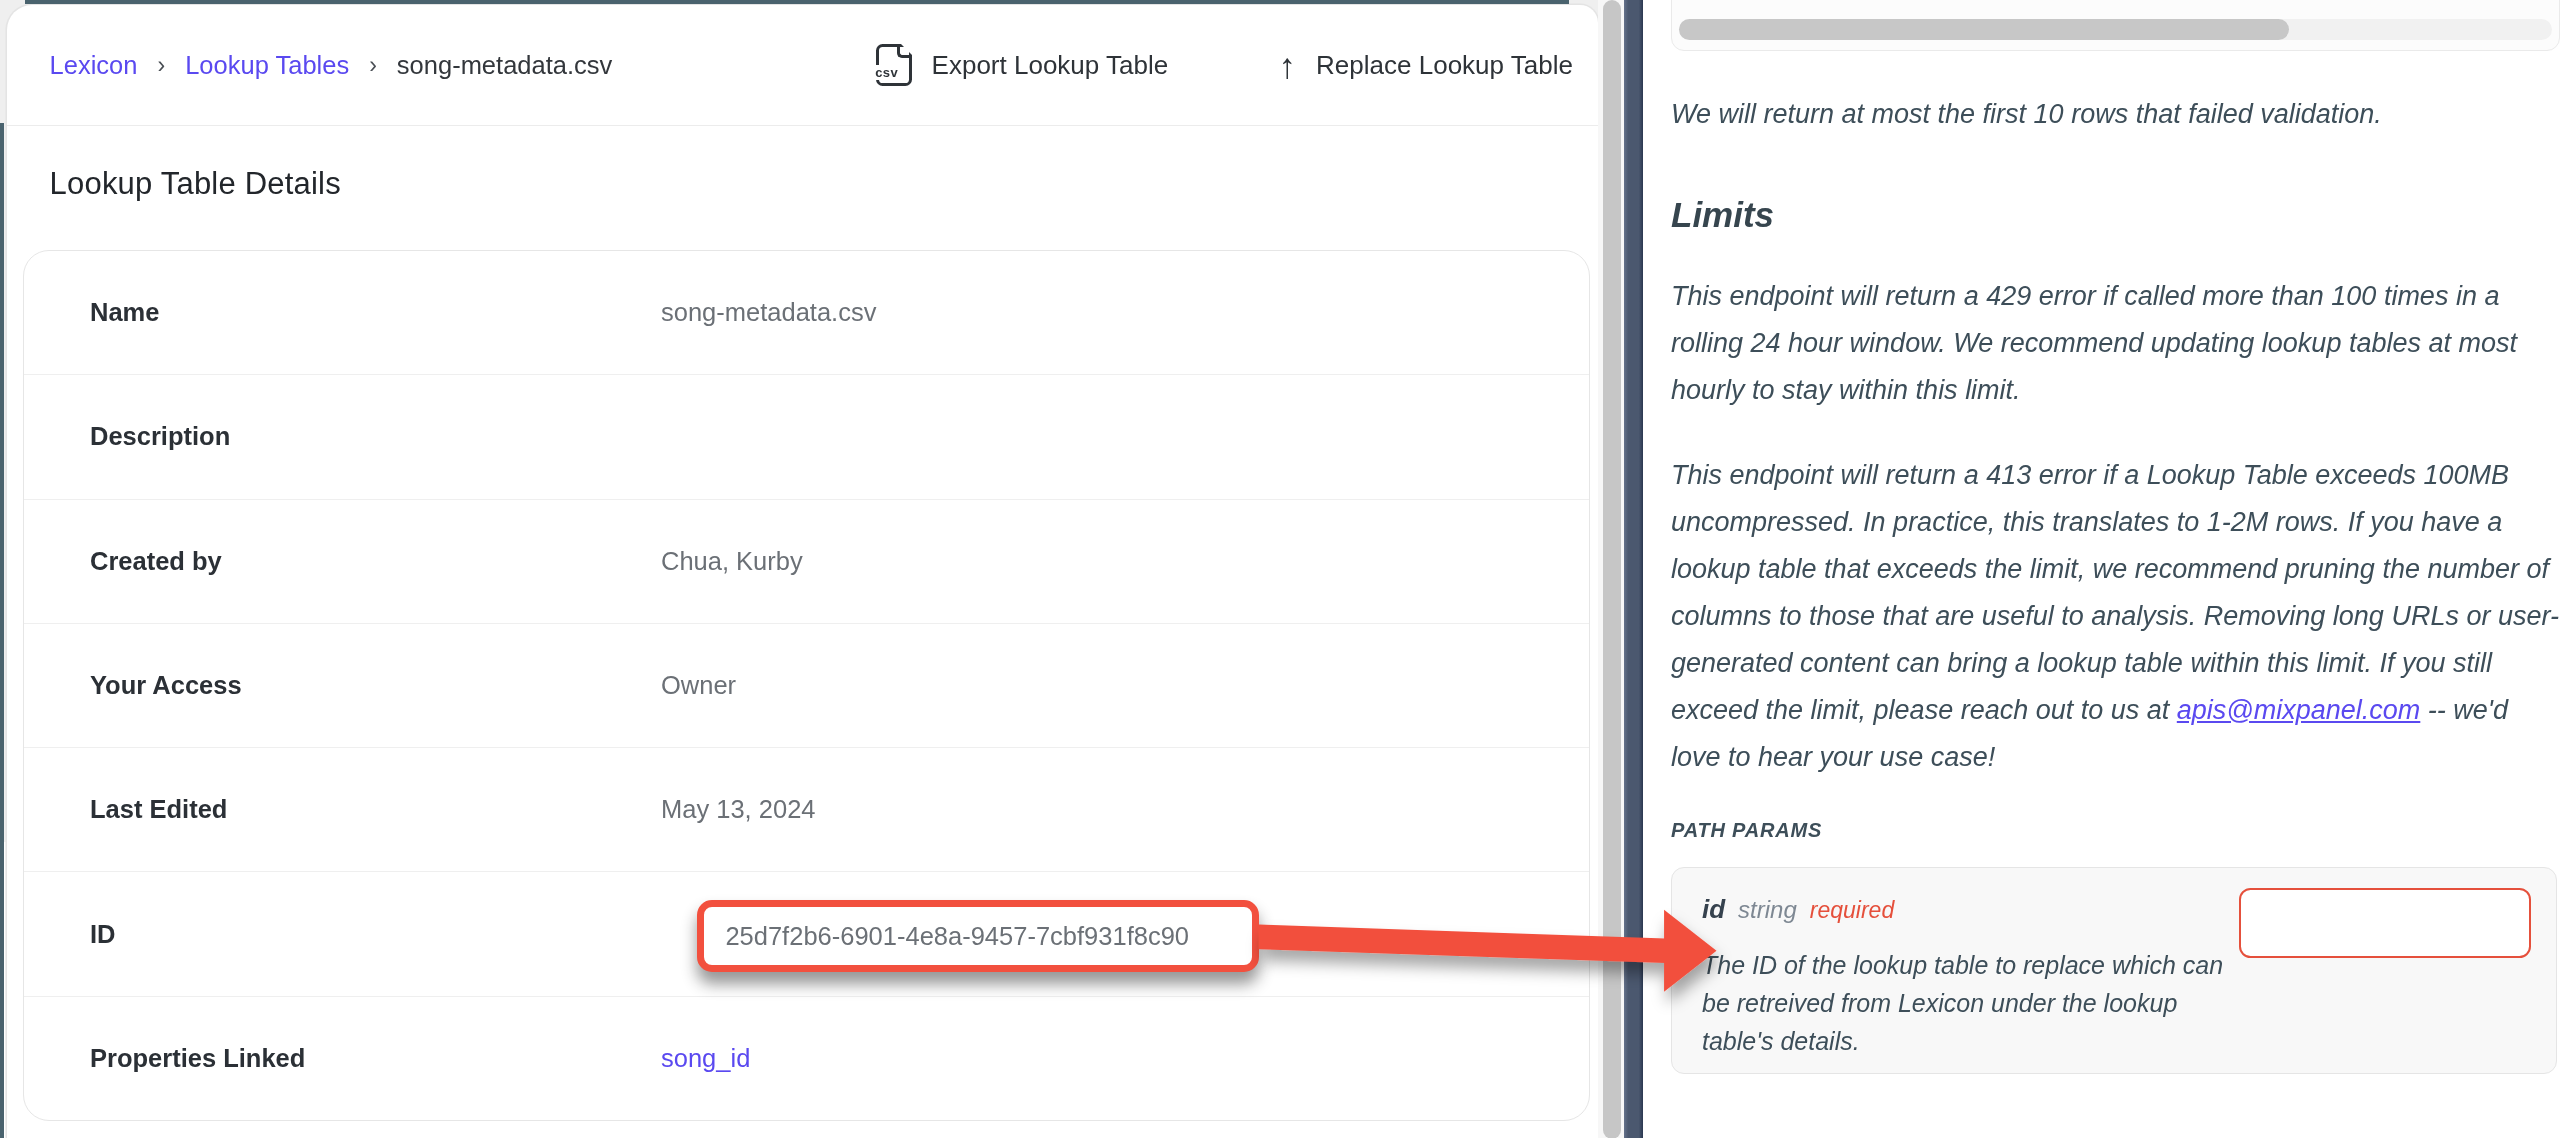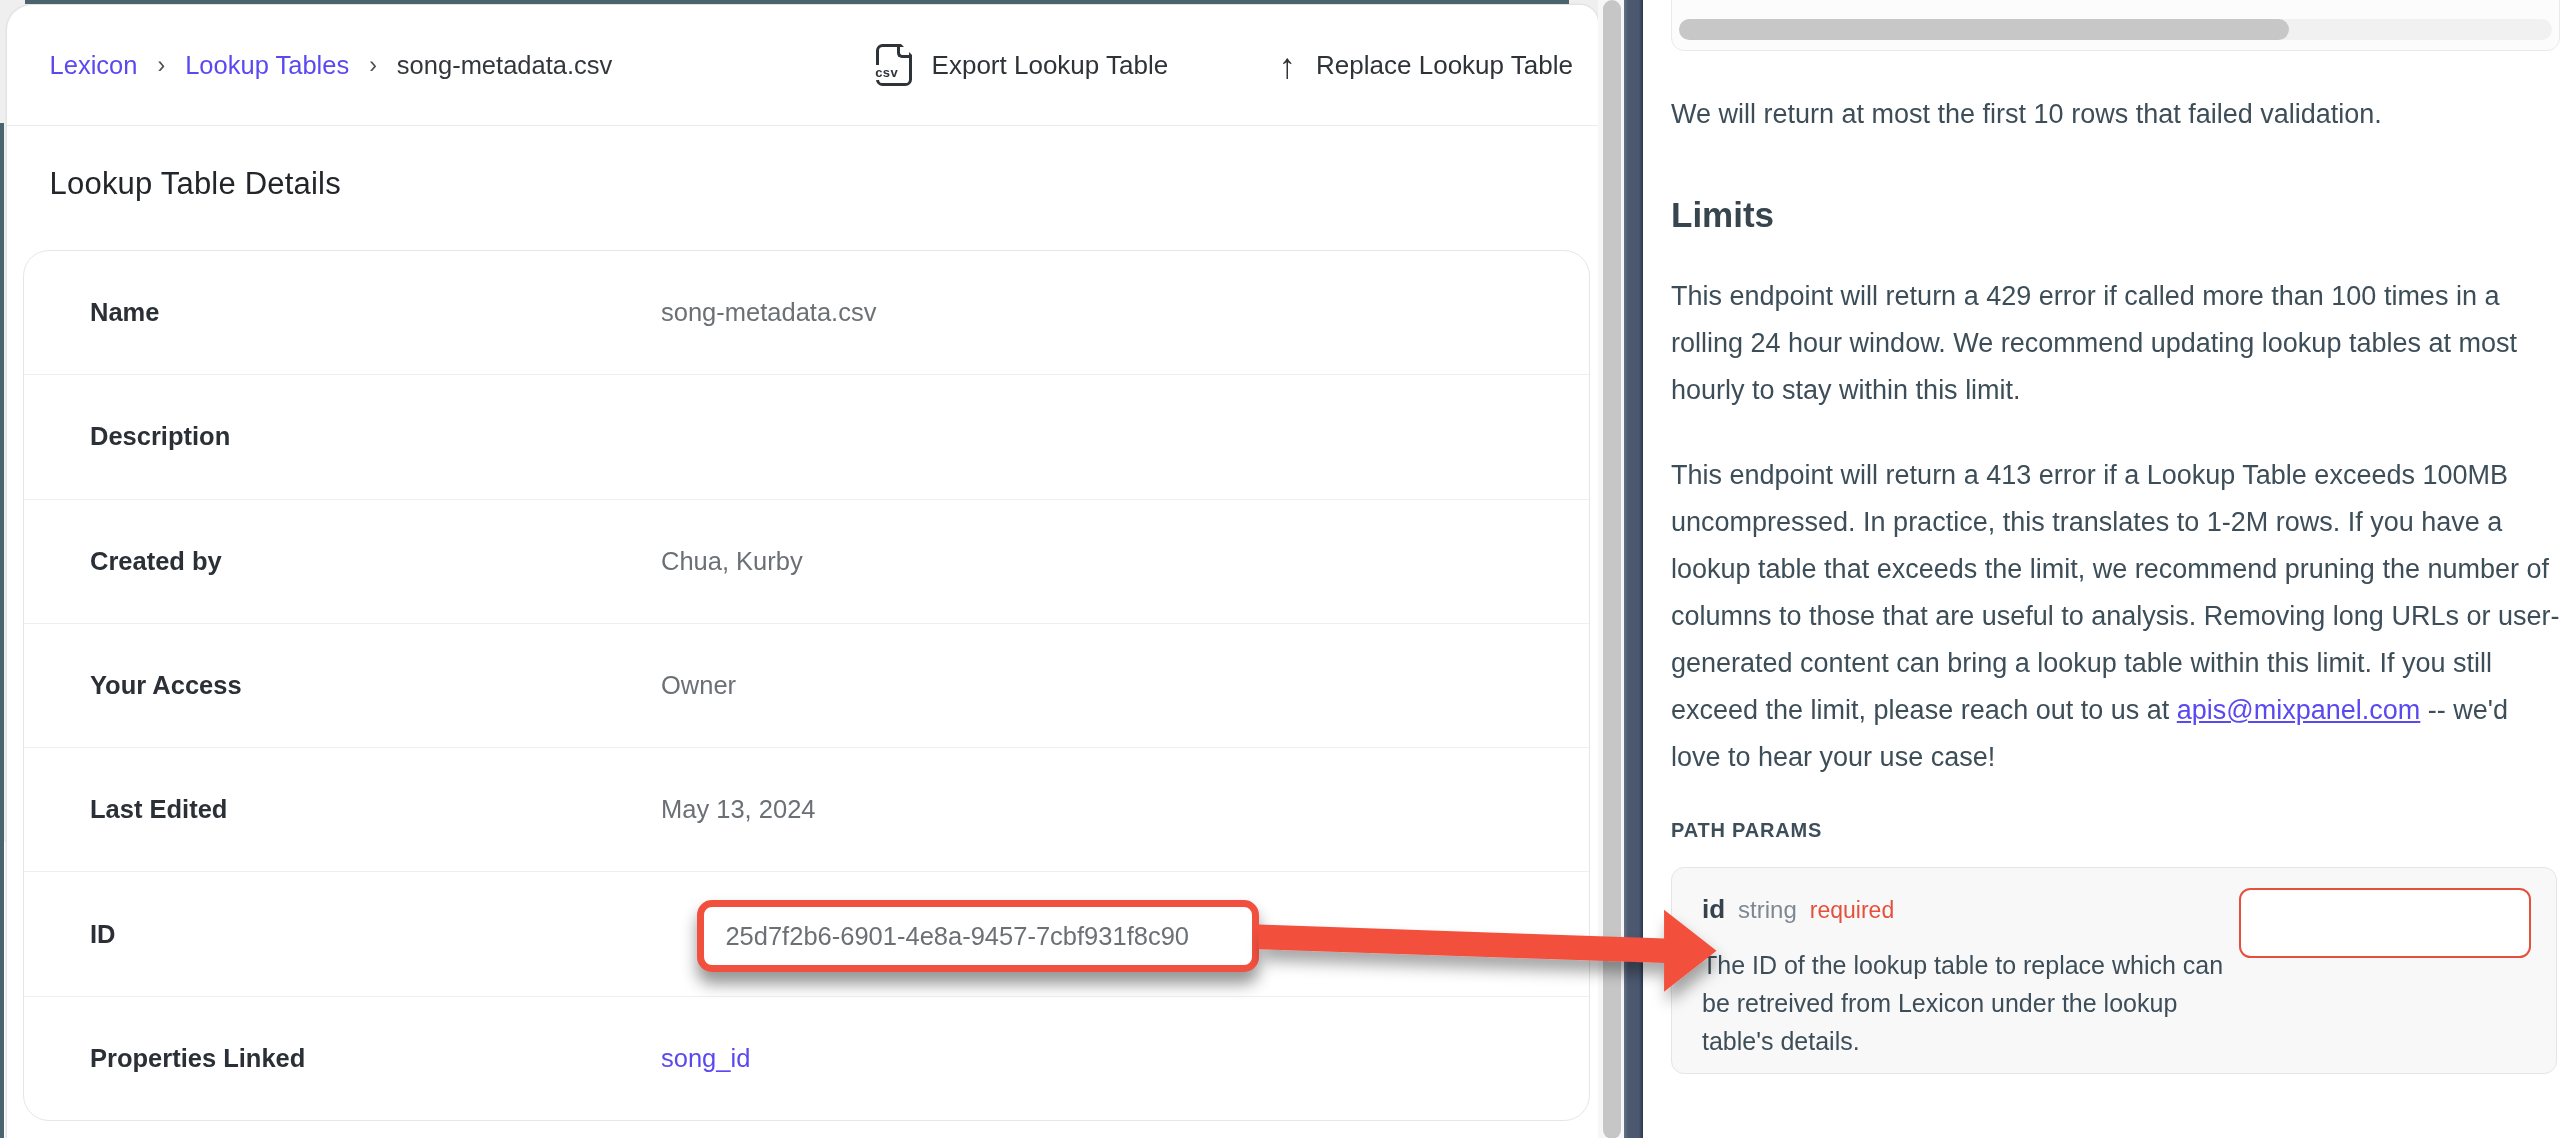--- a/index.html
+++ b/index.html
@@ -93,21 +93,21 @@
   .code-remnant {
     position:absolute; left:28px; top:-18px; width:887px; height:67px;
     background:#fcfcfc; border:1.6px solid #eaeaea; border-radius:0 0 13px 13px;
   }
   .h-track {
     position:absolute; left:6.6px; right:6.6px; bottom:10px; height:21.4px;
     background:#f1f1f1; border-radius:10.7px;
   }
   .h-thumb { position:absolute; left:0; top:0; width:610px; height:21.4px; background:#c7c7c7; border-radius:10.7px; }
 
-  .right-content { position:absolute; left:28px; top:95px; width:889px; color:#3d4e59; font-size:27px; }
+  .right-content { position:absolute; left:28px; top:95px; width:889px; color:#3d4e59; font-size:27px;font-style:italic; }
   .intro { line-height:39px; }
   .limits-h { margin-top:61px; font-size:35px; font-weight:600; color:#36454e; }
   .para { margin-top:38px; line-height:47px; }
   .doc-link { color:#5a49f0; text-decoration:underline; cursor:pointer; }
   .path-params { margin-top:38px; font-size:20px; font-weight:600; letter-spacing:0.8px; color:#3d4e59; }
 
   .param-card {
     margin-top:25px; box-sizing:border-box; width:886px; height:207px;
     background:#f8f8f8; border:1.6px solid #e5e5e5; border-radius:13px;
     position:relative; padding:26px 30px;

